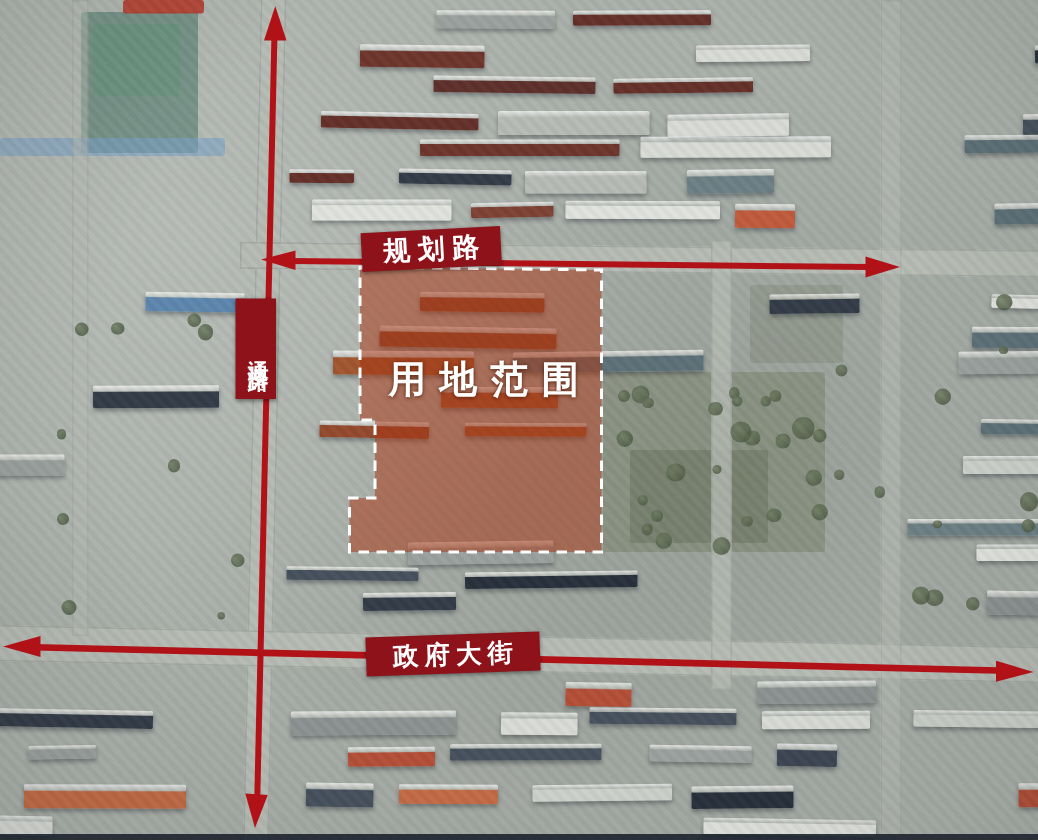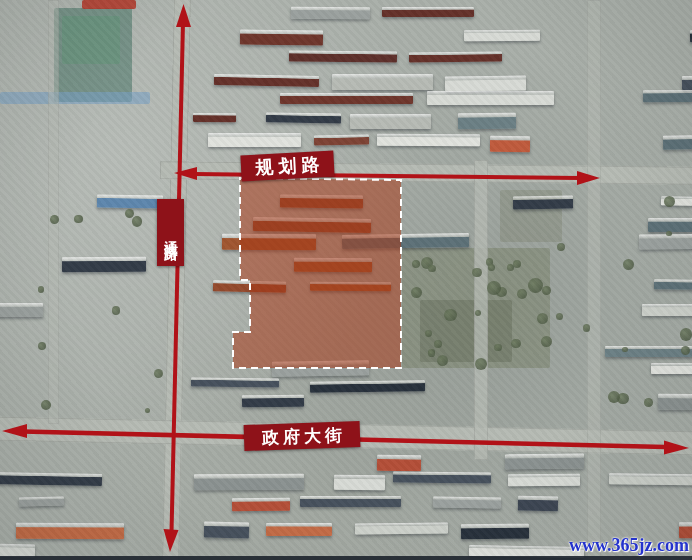--- a/index.html
+++ b/index.html
@@ -231,16 +231,16 @@
     <g class="arrow">
       <line x1="23" y1="431.5" x2="665" y2="447" stroke-width="4.5"></line>
       <polygon points="2,431 27,424 27,438"></polygon>
       <polygon points="689,448 664,440.5 664,454.5"></polygon>
     </g>
   </svg>
 
   <div class="road-label" id="label-guihua">规划路</div>
   <div class="road-label" id="label-tongji">通济路</div>
   <div class="road-label" id="label-zhengfu">政府大街</div>
-
-  <div id="watermark">www.365jz.com</div>
+  <div id="label-site">用地范围</div>
+
   <div id="bottom-strip"></div>
 </div>
 
 </body></html>

